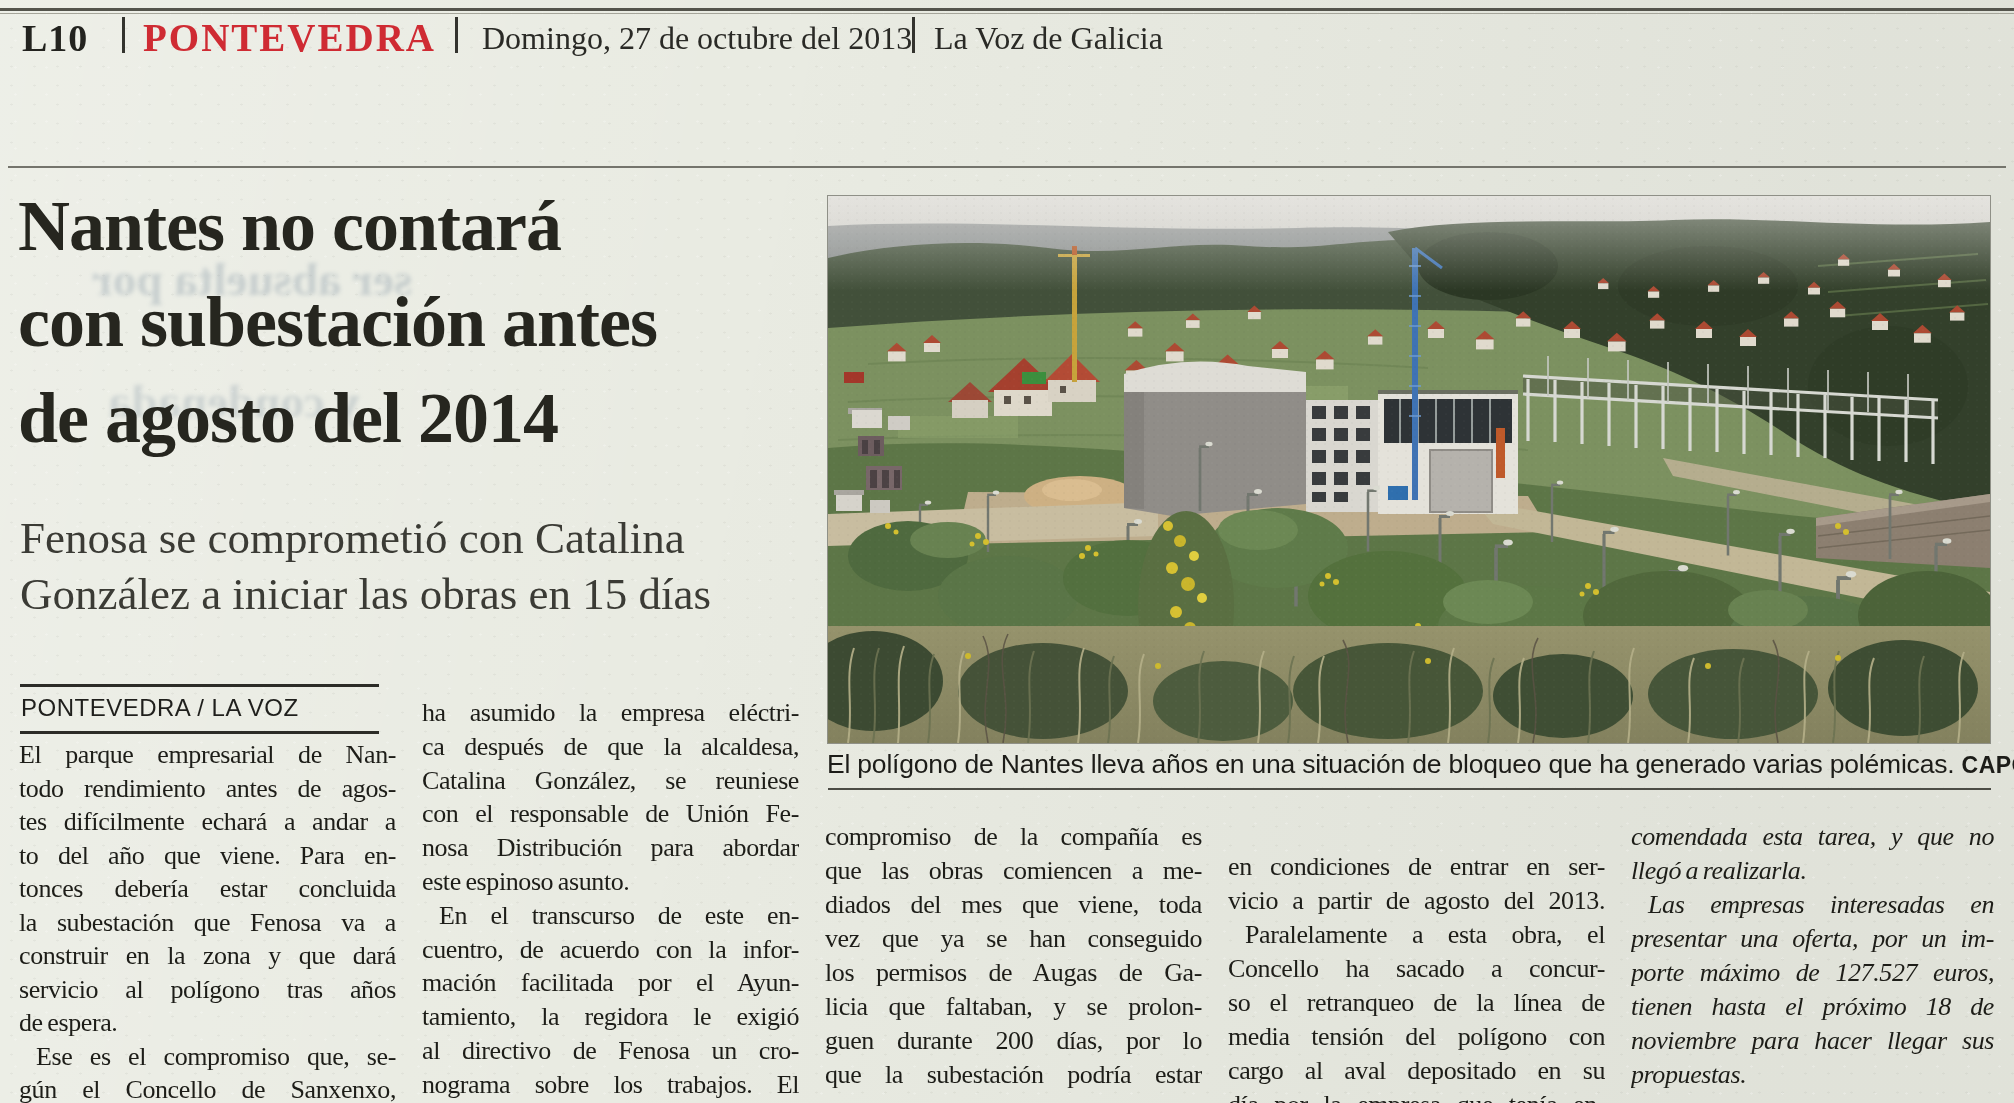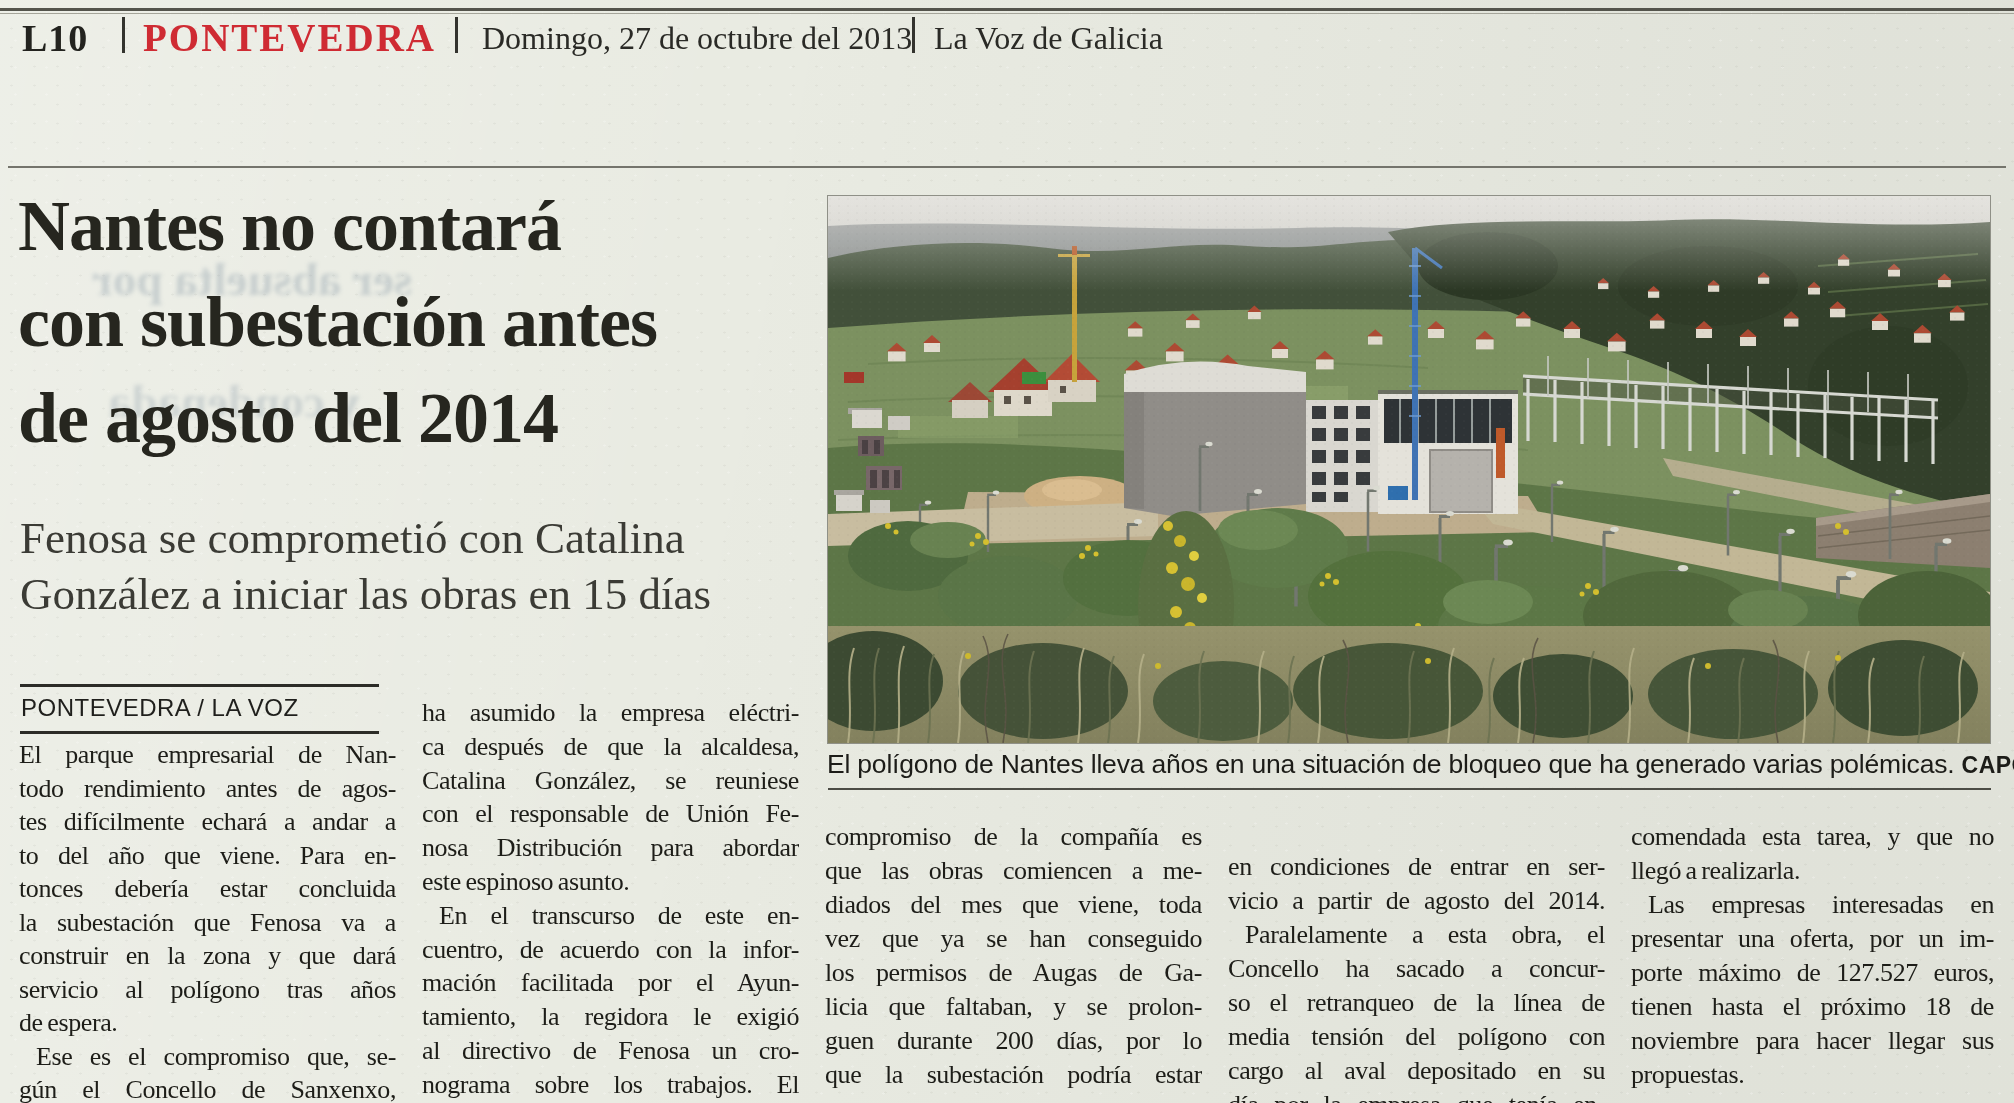--- a/index.html
+++ b/index.html
@@ -31,21 +31,21 @@
   .headline{position:absolute;left:18px;top:178px;width:804px;font-size:72px;line-height:96px;font-weight:bold;letter-spacing:-1px;color:#26261f;}
   .subhead{position:absolute;left:20px;top:510px;width:800px;font-size:45px;line-height:56px;color:#3b3b35;}
   .byline{position:absolute;left:20px;top:684px;width:358px;border-top:3px solid #2c2c27;border-bottom:3px solid #2c2c27;
           font-family:"Liberation Sans", sans-serif;font-size:24px;letter-spacing:.5px;color:#1f1f1c;padding:7px 0 9px 1px;}
 
   .col{position:absolute;width:377px;font-size:26px;color:#1d1d18;}
   .c1{left:19px;top:738px;}
   .c2{left:422px;top:696px;}
   .c3{left:825px;top:820px;}
   .c4{left:1228px;top:820px;margin-top:30px;}
-  .c5{left:1631px;top:820px;width:363px;}
+  .c5{left:1631px;top:820px;width:363px;font-style:italic;}
   .bl{height:34px;line-height:34px;text-align:justify;text-align-last:justify;word-spacing:-1.5px;letter-spacing:-0.4px;overflow:hidden;}
   .c1 .bl{height:33.5px;line-height:33.5px;}
   .c2 .bl{height:33.8px;line-height:33.8px;}
   .bl.l{text-align:left;text-align-last:left;}
   .bl.i{text-indent:17px;}
 
   .photo{position:absolute;left:828px;top:196px;width:1162px;height:547px;margin:0;}
   .photo svg{display:block;outline:1px solid #8f9087;}
   .caption{position:absolute;left:827px;top:749px;width:1166px;font-family:"Liberation Sans", sans-serif;
            font-size:26.5px;letter-spacing:-0.2px;color:#1c1c18;white-space:nowrap;}
@@ -121,21 +121,21 @@
       <div class="bl">que las obras comiencen a me-</div>
       <div class="bl">diados del mes que viene, toda</div>
       <div class="bl">vez que ya se han conseguido</div>
       <div class="bl">los permisos de Augas de Ga-</div>
       <div class="bl">licia que faltaban, y se prolon-</div>
       <div class="bl">guen durante 200 días, por lo</div>
       <div class="bl">que la subestación podría estar</div>
     </div>
   <div class="col c4">
       <div class="bl">en condiciones de entrar en ser-</div>
-      <div class="bl">vicio a partir de agosto del 2014.</div>
+      <div class="bl">vicio a partir de agosto del 2013.</div>
       <div class="bl i">Paralelamente a esta obra, el</div>
       <div class="bl">Concello ha sacado a concur-</div>
       <div class="bl">so el retranqueo de la línea de</div>
       <div class="bl">media tensión del polígono con</div>
       <div class="bl">cargo al aval depositado en su</div>
       <div class="bl">día por la empresa que tenía en-</div>
     </div>
   <div class="col c5">
       <div class="bl">comendada esta tarea, y que no</div>
       <div class="bl l">llegó a realizarla.</div>

